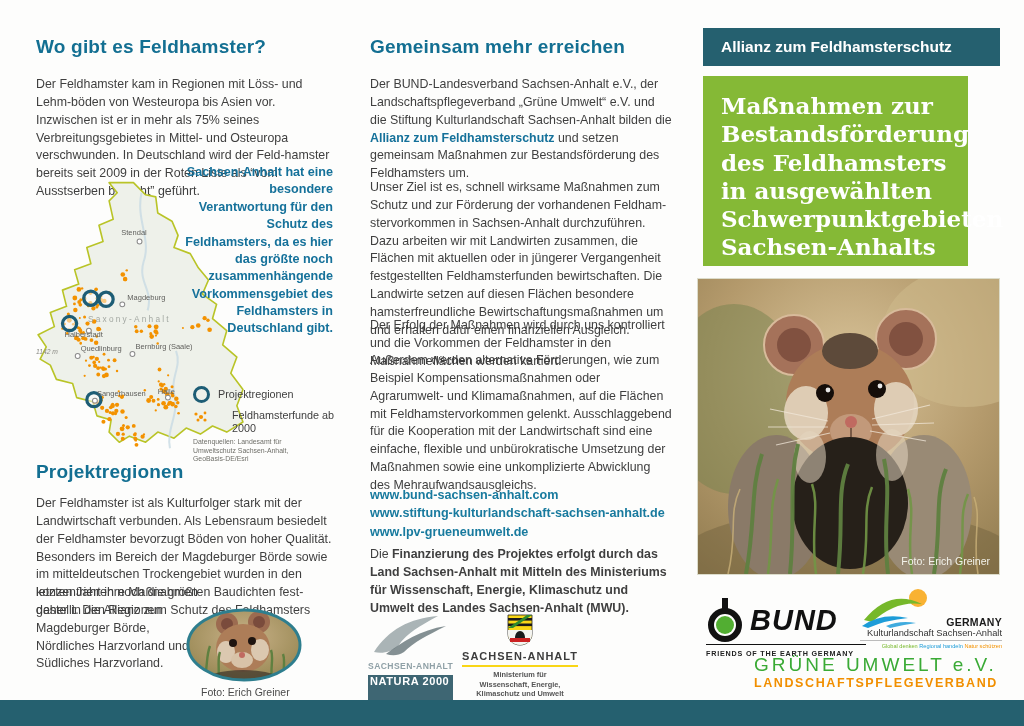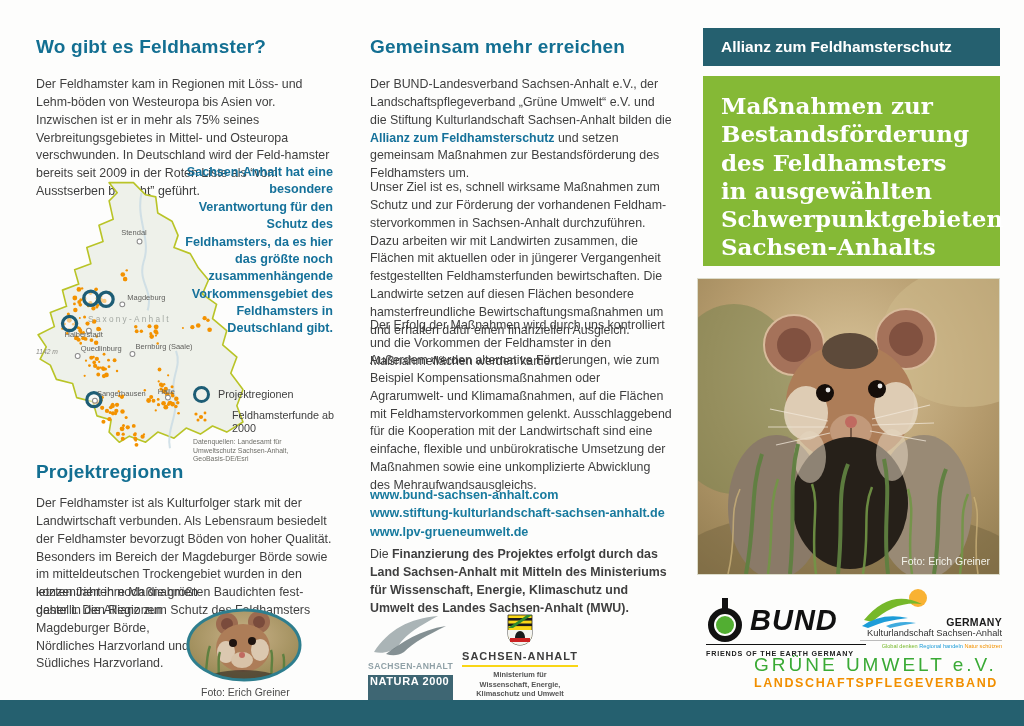--- a/index.html
+++ b/index.html
@@ -10,21 +10,21 @@
   .body-text{font-size:12.4px;line-height:1.44;color:#3f3f3f;}
   .highlight-text{font-size:12.6px;line-height:1.38;font-weight:bold;color:#15719a;text-align:right;}
   .links a{display:block;color:#187a9e;font-weight:bold;font-size:12.6px;line-height:1.45;text-decoration:none;}
   .credit{font-size:10.5px;color:#4a4a4a;}
   .teal-bar{background:#25606f;}
   .legend-label{font-size:10.8px;color:#3f3f3f;line-height:1.2;}
   .legend-src{font-size:6.9px;color:#6f6f69;line-height:1.25;margin-top:3px;}
   
   #rc-header{left:703px;top:28px;width:297px;height:38px;color:#fff;display:flex;align-items:center;}
   #rc-header span{font-size:15.5px;font-weight:bold;padding-left:18px;}
-  #rc-title{left:703px;top:76px;width:297px;height:190px;background:#85b936;color:#fff;}
+  #rc-title{left:703px;top:76px;width:265px;height:190px;background:#85b936;color:#fff;}
   #rc-title .tl{font-family:"DejaVu Serif","Liberation Serif",serif;font-weight:bold;
                 font-size:23px;line-height:1.23;padding-left:18px;}
   #rc-title .pad{padding-top:16px;}
   #bottom-bar{left:0;top:700px;width:1024px;height:26px;}
   
   .bund-word{font-size:29px;font-weight:800;font-style:italic;color:#111;letter-spacing:1px;line-height:1;}
   .bund-sub{font-size:7.2px;font-weight:bold;color:#222;letter-spacing:.8px;border-top:1.5px solid #111;padding-top:4px;margin-top:2px;}
   .stift-name1{font-size:10.5px;font-weight:800;color:#1a1a1a;text-align:right;letter-spacing:.3px;}
   .stift-name2{font-size:9.3px;color:#333;text-align:right;}
   .stift-tag{font-size:5.6px;text-align:right;border-top:.5px solid #bbb;padding-top:1.5px;margin-top:2px;color:#8a8a8a;}

